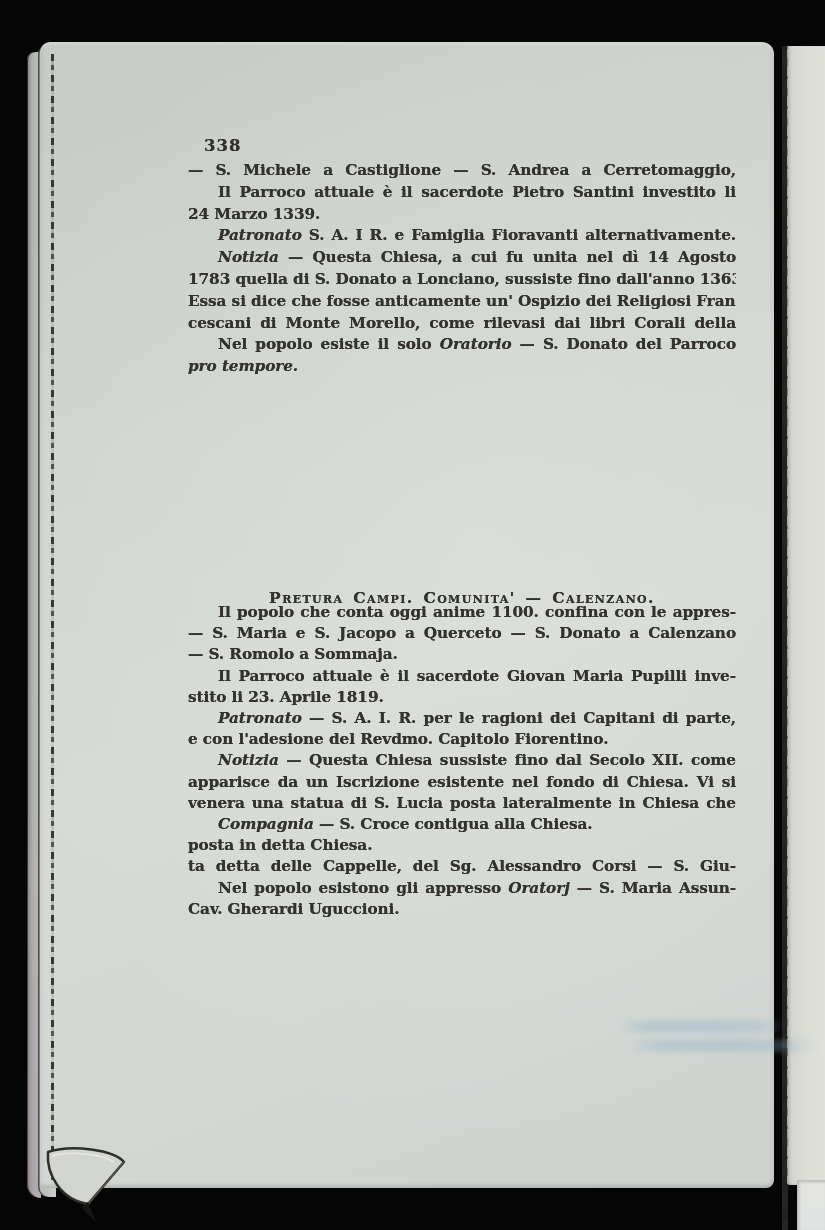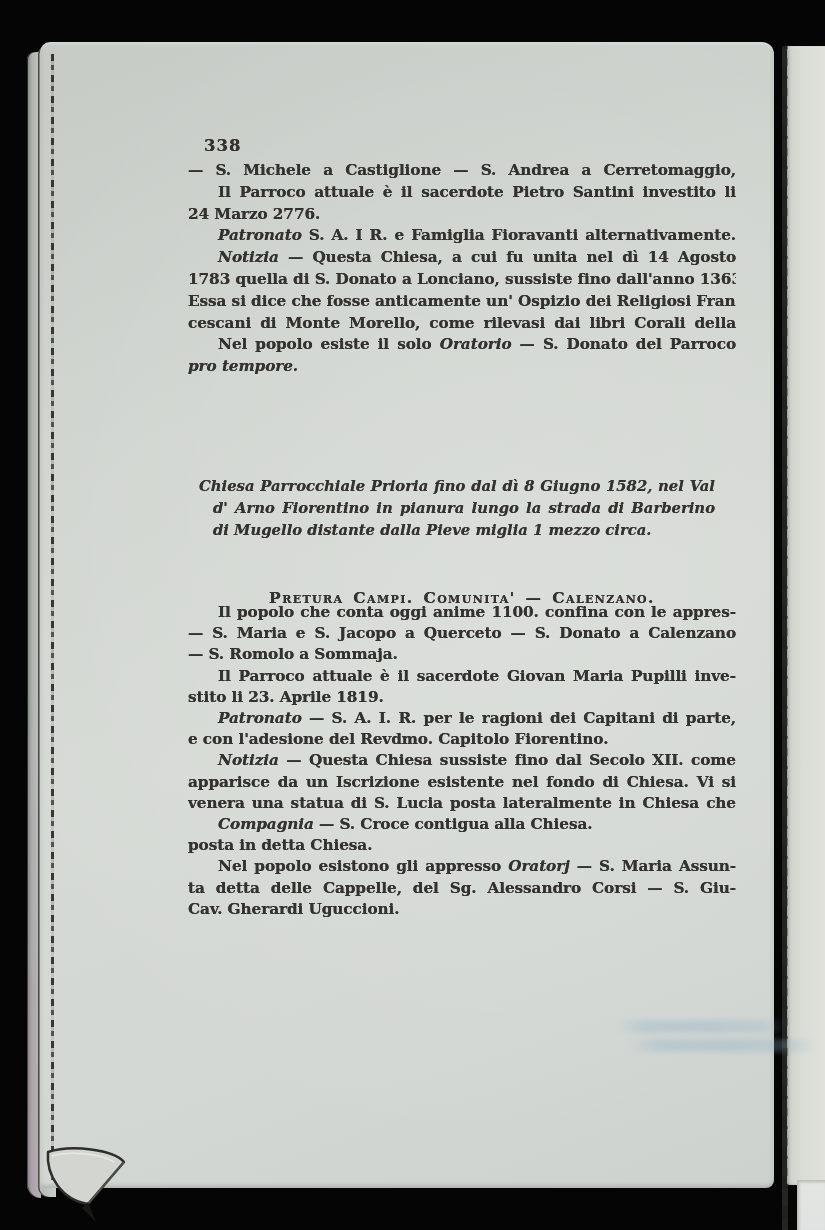--- a/index.html
+++ b/index.html
@@ -125,54 +125,49 @@
 <div class="right-page-lower"></div>
 <div class="gutter-shadow"></div>
 
 <div class="page ink">
 
   <div class="page-number">338</div>
 
   <div class="textcol block-continuation">
       <div class="tline"><span>— S. Michele a Castiglione — S. Andrea a Cerretomaggio,</span></div>
       <div class="tline ind"><span>Il Parroco attuale è il sacerdote Pietro Santini investito li</span></div>
-      <div class="tline end"><span>24 Marzo 2776.</span></div>
+      <div class="tline end"><span>24 Marzo 1339.</span></div>
       <div class="tline ind"><span class="it">Patronato</span><span> S. A. I R. e Famiglia Fioravanti alternativamente.</span></div>
       <div class="tline ind"><span class="it">Notizia</span><span> — Questa Chiesa, a cui fu unita nel dì 14 Agosto</span></div>
       <div class="tline"><span>1783 quella di S. Donato a Lonciano, sussiste fino dall'anno 1363.</span></div>
       <div class="tline"><span>Essa si dice che fosse anticamente un' Ospizio dei Religiosi Fran-</span></div>
       <div class="tline"><span>cescani di Monte Morello, come rilevasi dai libri Corali della</span></div>
       <div class="tline ind"><span>Nel popolo esiste il solo </span><span class="it">Oratorio</span><span> — S. Donato del Parroco</span></div>
       <div class="tline end"><span class="it">pro tempore.</span></div>
     </div>
 
 
-  <div class="subtitle ink">
-      <div class="tline"><span>Chiesa Parrocchiale Prioria fino dal dì 8 Giugno 1582, nel Val</span></div>
-      <div class="tline hang"><span>d' Arno Fiorentino in pianura lungo la strada di Barberino</span></div>
-      <div class="tline end hang"><span>di Mugello distante dalla Pieve miglia 1 mezzo circa.</span></div>
-    </div>
 
   <div class="jurisdiction">Pretura Campi. Comunita' — Calenzano.</div>
 
   <div class="textcol block-body">
       <div class="tline ind"><span>Il popolo che conta oggi anime 1100. confina con le appres-</span></div>
       <div class="tline"><span>— S. Maria e S. Jacopo a Querceto — S. Donato a Calenzano</span></div>
       <div class="tline end"><span>— S. Romolo a Sommaja.</span></div>
       <div class="tline ind"><span>Il Parroco attuale è il sacerdote Giovan Maria Pupilli inve-</span></div>
       <div class="tline end"><span>stito li 23. Aprile 1819.</span></div>
       <div class="tline ind"><span class="it">Patronato</span><span> — S. A. I. R. per le ragioni dei Capitani di parte,</span></div>
       <div class="tline end"><span>e con l'adesione del Revdmo. Capitolo Fiorentino.</span></div>
       <div class="tline ind"><span class="it">Notizia</span><span> — Questa Chiesa sussiste fino dal Secolo XII. come</span></div>
       <div class="tline"><span>apparisce da un Iscrizione esistente nel fondo di Chiesa. Vi si</span></div>
       <div class="tline"><span>venera una statua di S. Lucia posta lateralmente in Chiesa che</span></div>
       <div class="tline ind end"><span class="it">Compagnia</span><span> — S. Croce contigua alla Chiesa.</span></div>
       <div class="tline end"><span>posta in detta Chiesa.</span></div>
+      <div class="tline"><span>ta detta delle Cappelle, del Sg. Alessandro Corsi — S. Giu-</span></div>
       <div class="tline ind"><span>Nel popolo esistono gli appresso </span><span class="it">Oratorj</span><span> — S. Maria Assun-</span></div>
-      <div class="tline"><span>ta detta delle Cappelle, del Sg. Alessandro Corsi — S. Giu-</span></div>
       <div class="tline end"><span>Cav. Gherardi Uguccioni.</span></div>
     </div>
 
   <div class="bleed bleed-1"></div>
   <div class="bleed bleed-2"></div>
 </div>
 
 <svg class="corner-curl" width="110" height="86" viewBox="0 0 110 86">
   <path d="M10,10 C34,2 76,8 86,20 L50,62 C24,58 8,34 10,10 Z" fill="#d3d5d0" stroke="#2e2e2a" stroke-width="2.5" stroke-linejoin="round"></path>
   <path d="M86,20 C74,34 62,48 50,62" fill="none" stroke="#55554e" stroke-width="1.5"></path>

